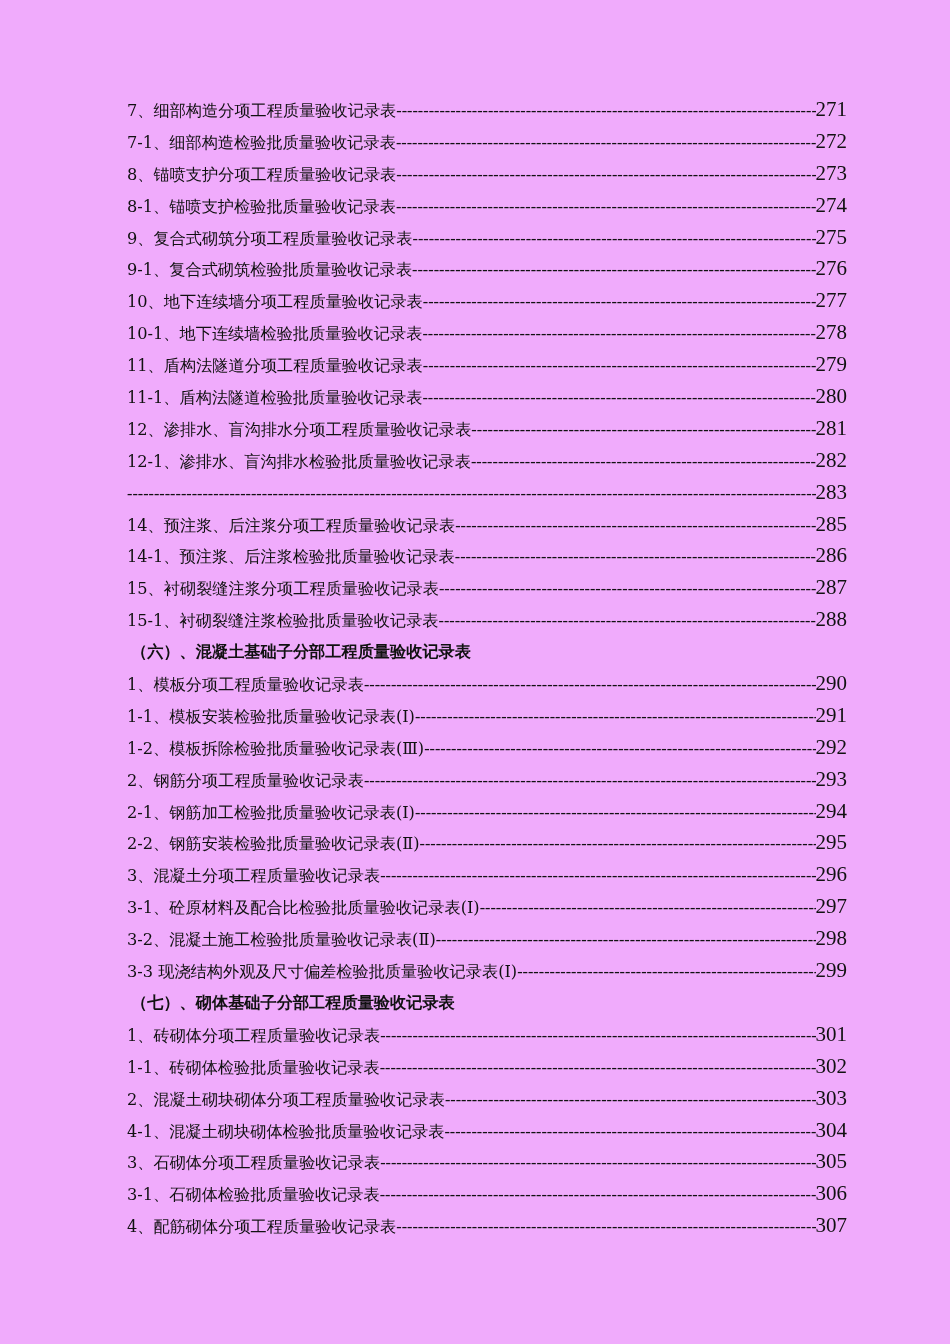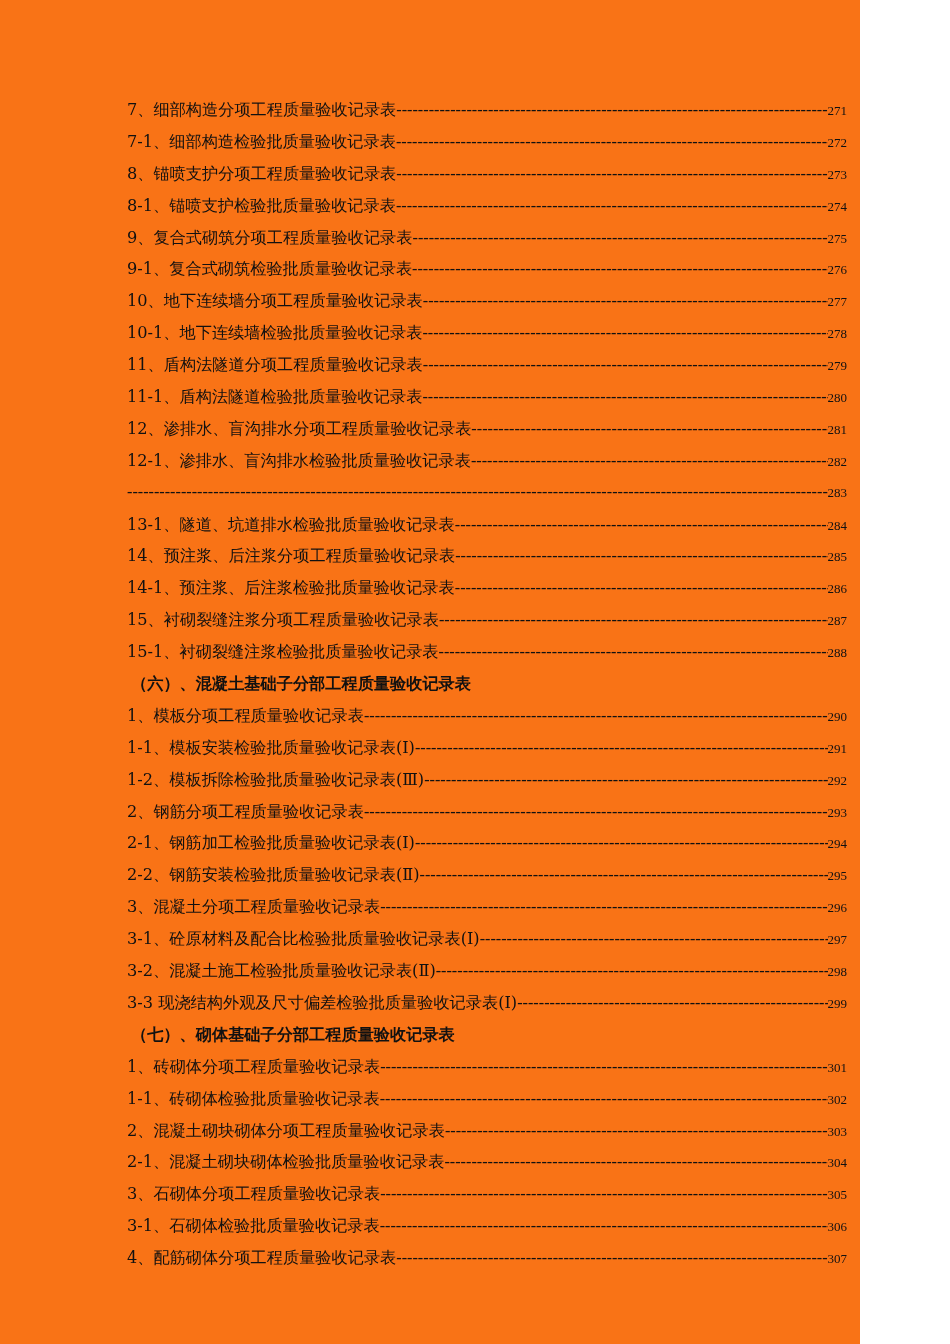--- a/index.html
+++ b/index.html
@@ -1,19 +1,19 @@
 <!DOCTYPE html>
 <html><head>
 <meta charset="utf-8">
 <style>
   html, body { margin: 0; padding: 0; background: #ffffff; }
   body { width: 950px; height: 1344px; position: relative; overflow: hidden; }
   .page {
-    position: absolute; left: 0; top: 0; width: 860px; height: 1344px;
-    background: #f97316;
+    position: absolute; left: 0; top: 0; width: 950px; height: 1344px;
+    background: #f0abfc;
   }
   .toc {
     position: absolute; left: 127px; top: 94px; width: 720px;
   }
   .toc-entry {
     height: 31.9px; line-height: 31.9px;
     font-family: "DejaVu Serif", "Liberation Serif", serif;
     font-size: 16.2px; color: #111111;
     white-space: nowrap; overflow: hidden;
     display: flex; align-items: baseline;
@@ -21,21 +21,21 @@
   .toc-entry .title { flex: 0 0 auto; }
   .toc-entry .leader {
     flex: 1 1 auto; overflow: hidden; white-space: nowrap;
     font-family: "Liberation Serif", serif; letter-spacing: 0px;
     color: #111111;
   }
   .toc-entry .leader::before {
     content: "--------------------------------------------------------------------------------------------------------------------------------------------------------------";
   }
   .toc-entry .page-num {
-    flex: 0 0 auto; font-family: "Liberation Serif", serif; font-size: 13px;
+    flex: 0 0 auto; font-family: "Liberation Serif", serif; font-size: 21px;
   }
   .toc-entry.bold { font-weight: bold; flex-direction: column; }
   .toc-entry.bold .title { margin-left: 4px; }
 </style>
 </head>
 <body>
 
 <div class="page">
   <div class="toc" id="toc">
       <div class="toc-entry">
@@ -96,25 +96,20 @@
       <div class="toc-entry">
         <span class="title">12-1、渗排水、盲沟排水检验批质量验收记录表</span>
         <span class="leader"></span>
         <span class="page-num">282</span>
       </div>
       <div class="toc-entry">
         <span class="leader"></span>
         <span class="page-num">283</span>
       </div>
       <div class="toc-entry">
-        <span class="title">13-1、隧道、坑道排水检验批质量验收记录表</span>
-        <span class="leader"></span>
-        <span class="page-num">284</span>
-      </div>
-      <div class="toc-entry">
         <span class="title">14、预注浆、后注浆分项工程质量验收记录表</span>
         <span class="leader"></span>
         <span class="page-num">285</span>
       </div>
       <div class="toc-entry">
         <span class="title">14-1、预注浆、后注浆检验批质量验收记录表</span>
         <span class="leader"></span>
         <span class="page-num">286</span>
       </div>
       <div class="toc-entry">
@@ -196,21 +191,21 @@
         <span class="title">1-1、砖砌体检验批质量验收记录表</span>
         <span class="leader"></span>
         <span class="page-num">302</span>
       </div>
       <div class="toc-entry">
         <span class="title">2、混凝土砌块砌体分项工程质量验收记录表</span>
         <span class="leader"></span>
         <span class="page-num">303</span>
       </div>
       <div class="toc-entry">
-        <span class="title">2-1、混凝土砌块砌体检验批质量验收记录表</span>
+        <span class="title">4-1、混凝土砌块砌体检验批质量验收记录表</span>
         <span class="leader"></span>
         <span class="page-num">304</span>
       </div>
       <div class="toc-entry">
         <span class="title">3、石砌体分项工程质量验收记录表</span>
         <span class="leader"></span>
         <span class="page-num">305</span>
       </div>
       <div class="toc-entry">
         <span class="title">3-1、石砌体检验批质量验收记录表</span>

